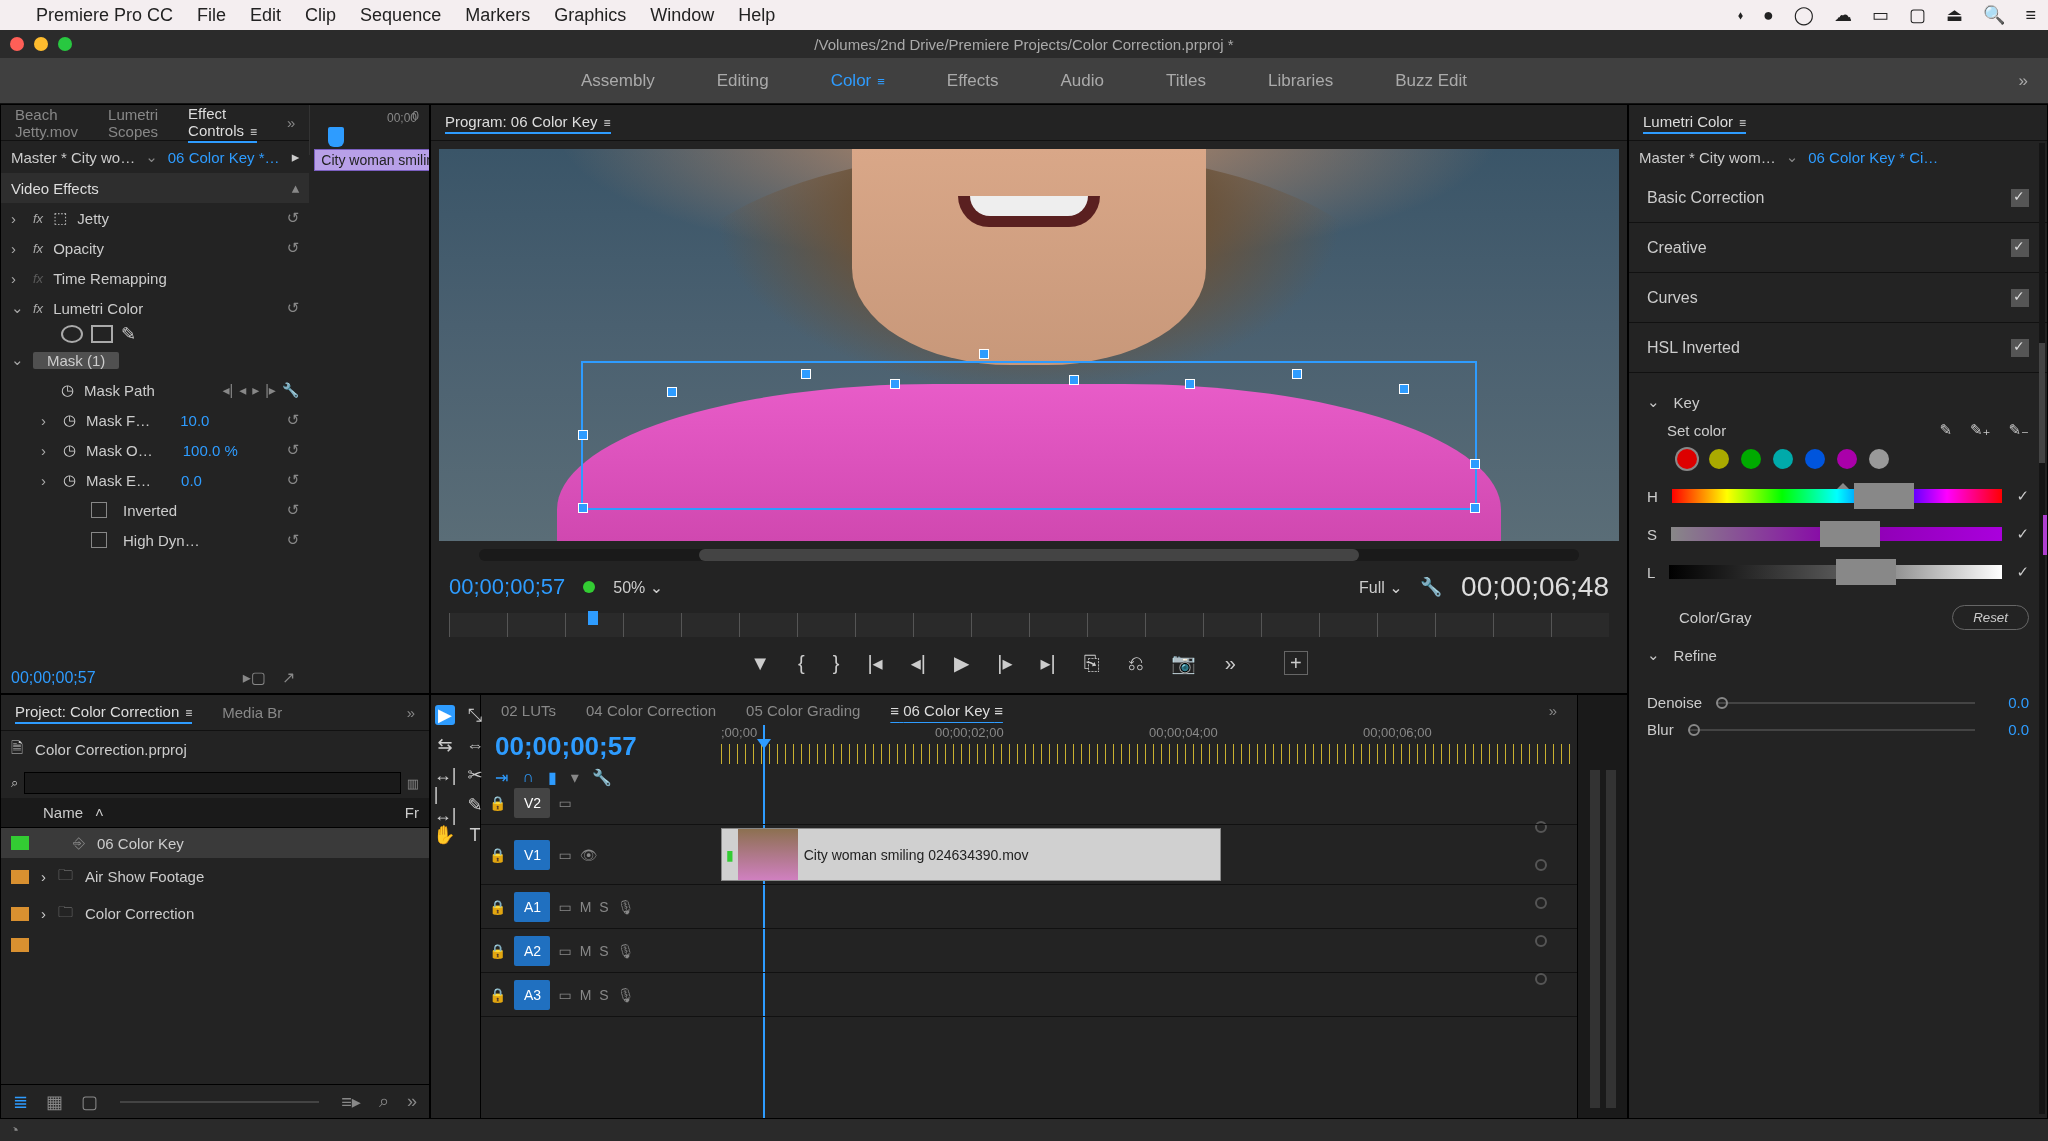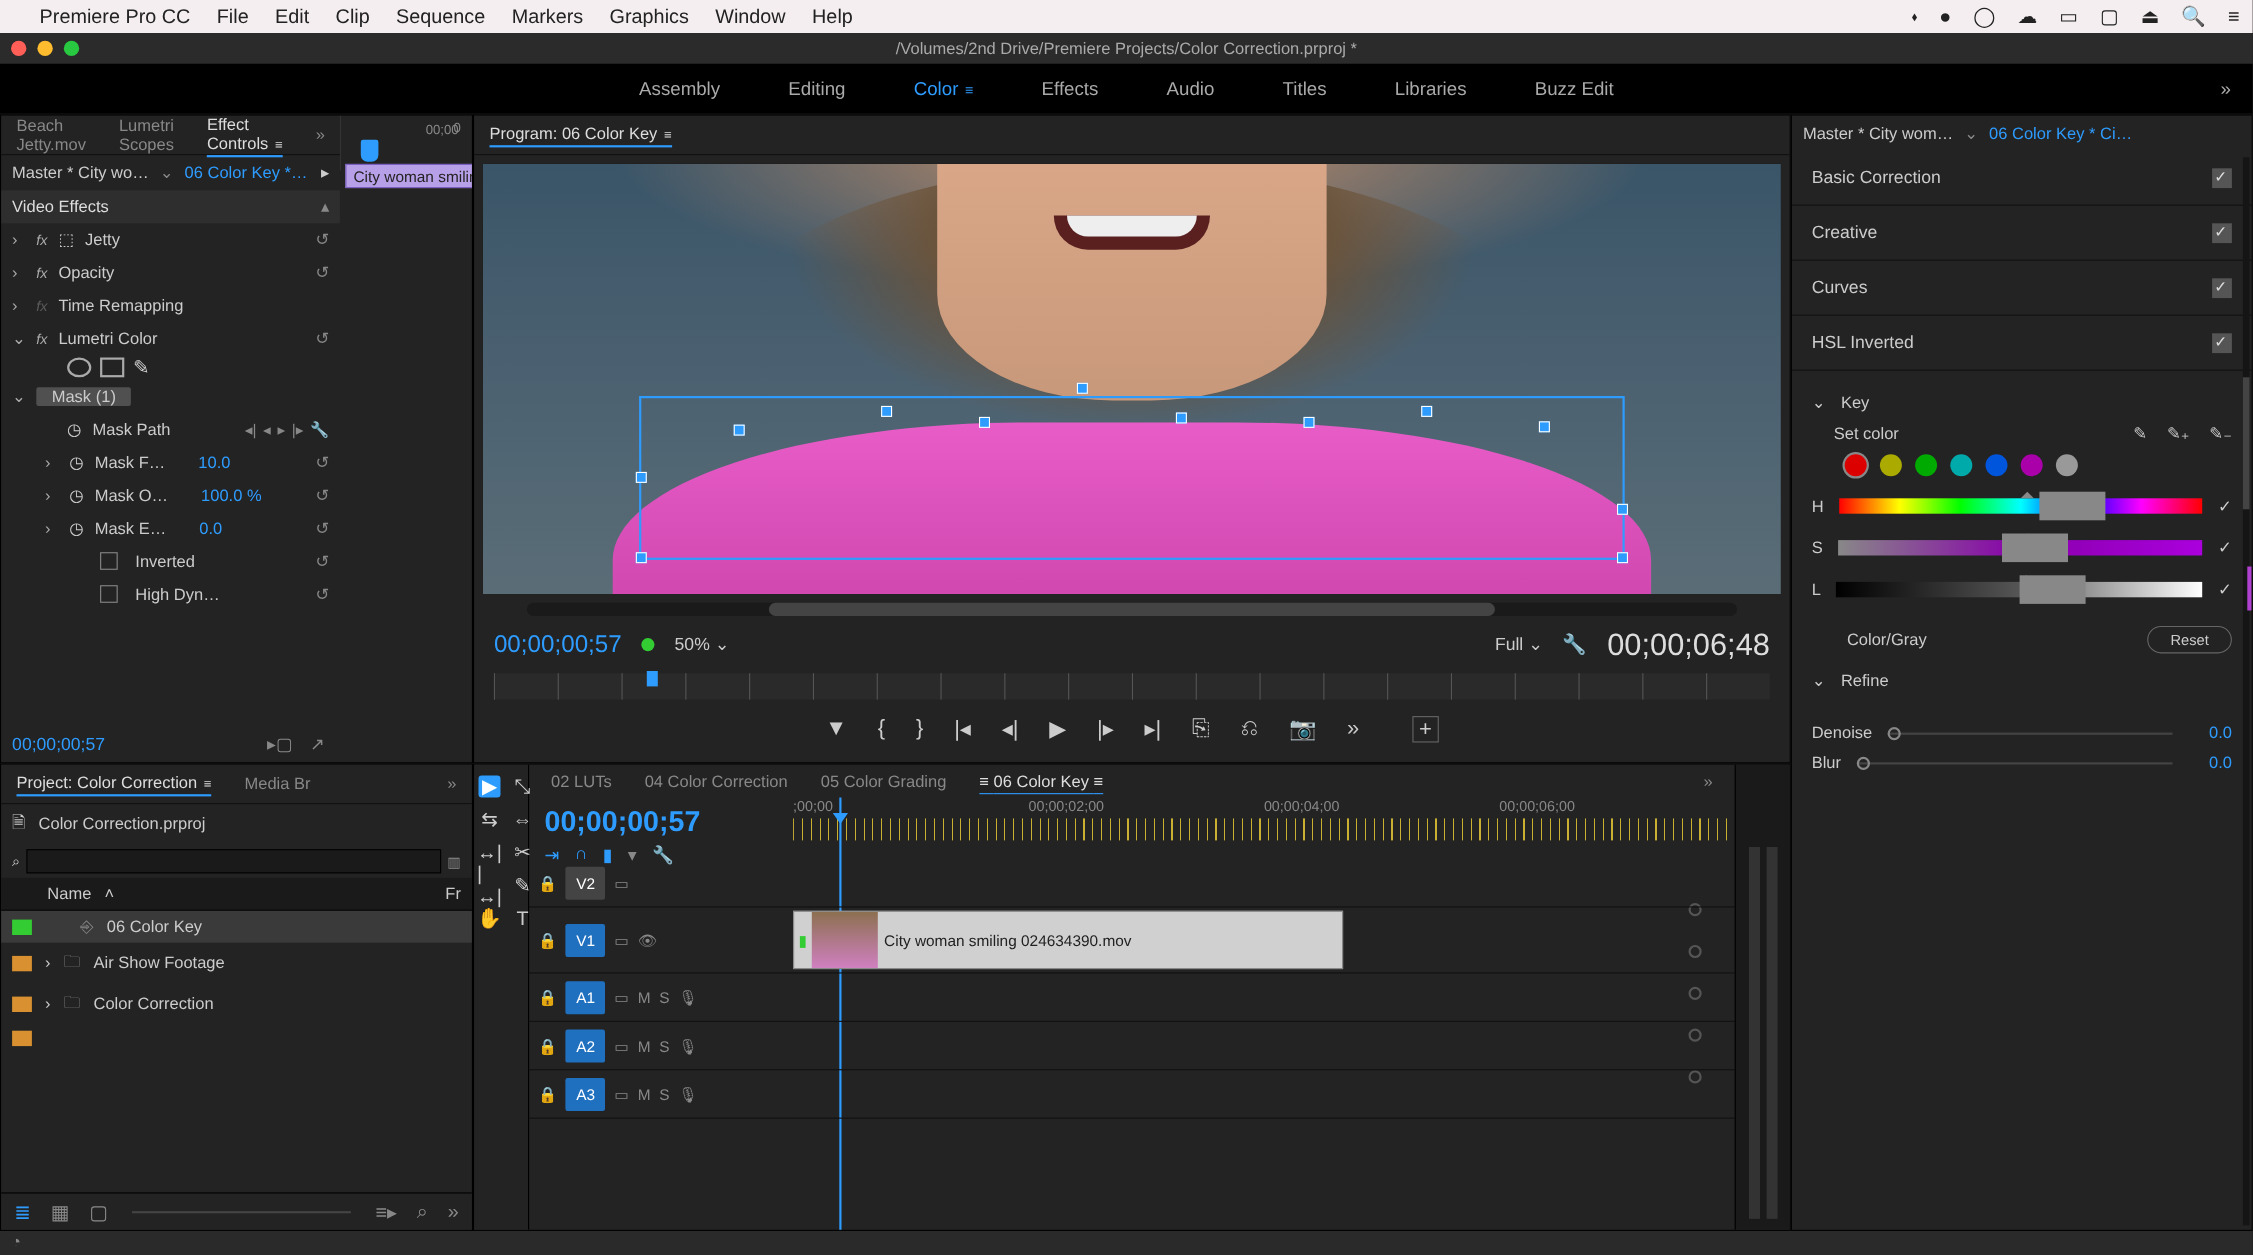--- a/index.html
+++ b/index.html
@@ -13,21 +13,21 @@
 .mac-menubar .right { display: flex; gap: 20px; font-size: 18px; align-items: center; }
 
 
 .window-titlebar { height: 28px; background: #2b2b2b; display: flex; align-items: center; padding: 0 10px; position: relative; }
 .traffic-lights { display: flex; gap: 10px; }
 .traffic-lights span { width: 14px; height: 14px; border-radius: 50%; display:block; }
 .tl-red { background: #ff5f57; } .tl-yellow { background: #febc2e; } .tl-green { background: #28c840; }
 .window-title { position: absolute; left: 50%; transform: translateX(-50%); color: #aaa; font-size: 15px; }
 
 
-.workspace-bar { height: 46px; background: #000000; display: flex; align-items: center; justify-content: center; gap: 50px; border-bottom: 1px solid #111; font-size: 17px; color: #aaa; }
+.workspace-bar { height: 46px; background: #404040; display: flex; align-items: center; justify-content: center; gap: 50px; border-bottom: 1px solid #111; font-size: 17px; color: #aaa; }
 .workspace-bar .ws { cursor: pointer; padding: 4px 6px; }
 .workspace-bar .ws.active { color: #2e9cff; }
 .workspace-bar .ws .menu-ico { color:#2e9cff; margin-left:6px; font-size:13px;}
 .workspace-chev { position:absolute; right:20px; color:#aaa;}
 
 
 .app-body { display: grid; grid-template-columns: 430px 1fr 420px; grid-template-rows: 590px 1fr; height: calc(100% - 30px - 28px - 46px - 22px); background:#404040; }
 .panel { border: 1px solid #000; background: #232323; position:relative; overflow:hidden;}
 
 .panel-tabs { height: 36px; display:flex; align-items:center; gap: 30px; padding: 0 14px; font-size:15px; color:#888; border-bottom:1px solid #111;}
@@ -145,21 +145,21 @@
 .lum-key .sw{ width:20px; height:20px; border-radius:50%;}
 .lum-key .sw.ring{ box-shadow:0 0 0 2px #888;}
 .hsl-row{ display:flex; align-items:center; gap:14px; margin:12px 0;}
 .hsl-slider{ flex:1; height:26px; position:relative;}
 .hsl-slider .grad{ height:14px; margin-top:6px;}
 .grad.h{ background:linear-gradient(90deg,red,yellow,lime,cyan,blue,magenta,red);}
 .grad.s{ background:linear-gradient(90deg,#888,#80a,#a0d);}
 .grad.l{ background:linear-gradient(90deg,#000,#555,#fff);}
 .hsl-slider .handle{ position:absolute; top:0; width:60px; height:26px; background:#888; left:55%;}
 .hsl-slider .tri{ position:absolute; top:-6px; left:50%; width:0; height:0; border:6px solid transparent; border-bottom-color:#888;}
-.btn-reset{ border:1px solid #666; padding:4px 20px; border-radius:14px; color:#ccc; background:none;}
+.btn-reset{ border:1px solid #666; padding:4px 20px; border-radius:14px; color:#ccc; background:none;font-style:italic;}
 .refine-row{ display:flex; align-items:center; margin:10px 0; padding:0 18px; font-size:15px;}
 .refine-row .slider-line{ flex:1; height:2px; background:#444; margin:0 14px; position:relative;}
 .refine-row .slider-line .knob{ position:absolute; left:0; top:-5px; width:12px; height:12px; border:2px solid #888; border-radius:50%;}
 .refine-row .val{ color:#2e9cff; width:40px; text-align:right;}
 .lum-scroll{ position:absolute; right:2px; top:38px; bottom:4px; width:6px; background:#151515;}
 .lum-scroll .th{ position:absolute; top:200px; width:100%; height:120px; background:#444;}
 .accent-edge{ position:absolute; right:0; top:410px; width:4px; height:40px; background:#b040d0;}
 
 
 .statusbar{ height:22px; background:#2a2a2a; color:#888; font-size:15px; padding:2px 10px;}
@@ -562,20 +562,23 @@
         </div>
       </div>
     </div>
     <div class="audio-meter">
         <div class="bar"></div>
         <div class="bar bar2"></div>
       </div>
   </div>
 
   <div class="panel lum-panel">
+    <div class="panel-tabs">
+      <span class="tab active"><span>Lumetri Color</span><span class="menu-ico">≡</span></span>
+    </div>
     <div class="lum-scroll">
         <div class="th"></div>
       </div>
     <div class="accent-edge"></div>
     <div class="ec-header">
       <span>Master * City wom…</span>
       <span style="color:#888;">⌄</span>
       <span class="clip-link">06 Color Key * Ci…</span>
     </div>
     <div class="lum-section">

